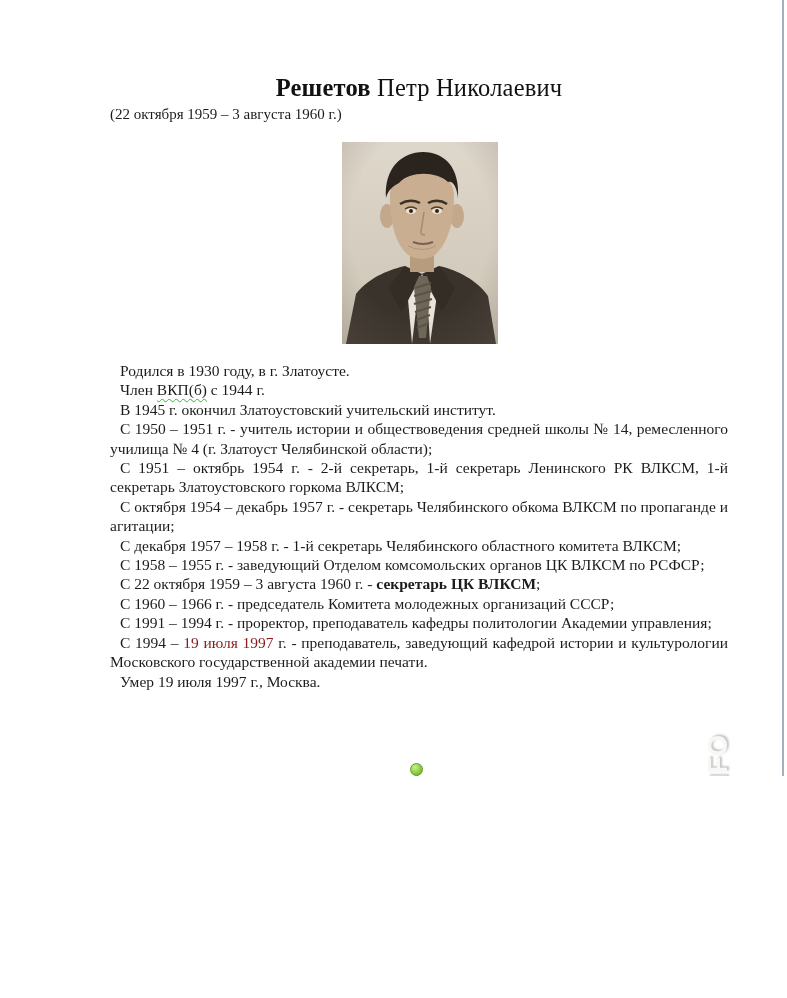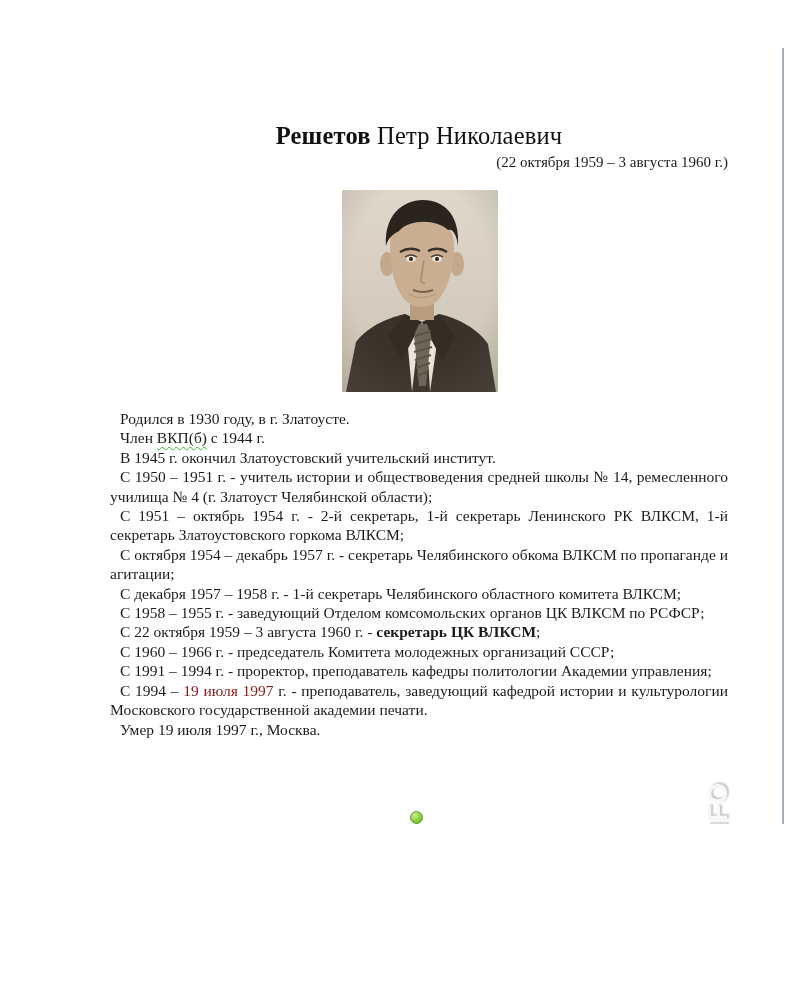--- a/index.html
+++ b/index.html
@@ -1,31 +1,31 @@
 <!DOCTYPE html>
 <html lang="ru" style="--emphasis-red: #8b1a1a; --spellcheck-green: #3db03d; --scan-paper: #eac19a;"><head>
 <meta charset="utf-8">
 <style>
   html,body{margin:0;padding:0;background:#fff;}
   .page{
     position:relative; width:787px; height:776px; background:#ffffff;
-    font-family:"Liberation Serif","DejaVu Serif",serif; color:#1c1c1c; overflow:hidden;margin-top:48px;
+    font-family:"Liberation Serif","DejaVu Serif",serif; color:#1c1c1c; overflow:hidden;
   }
   .right-border{position:absolute; left:782px; top:0; width:2px; height:998px; background:#a4b0ba;}
 
   
   .title{
     position:absolute; left:110px; top:74px; width:618px; margin:0;
     text-align:center; font-size:24.5px; font-weight:normal; color:#111;
     letter-spacing:0.2px;
   }
   .title .bold{font-weight:bold;}
   .subtitle{
     position:absolute; left:110px; top:106px; width:618px;
-    text-align:right; font-size:15px; color:#1c1c1c;
+    text-align:left; font-size:15px; color:#1c1c1c;
   }
 
   
   .photo{
     position:absolute; left:342px; top:142px; width:156px; height:202px;
     box-shadow:0 0 0 1px #e3ded4 inset;
   }
   .photo svg{display:block;}
 
   

